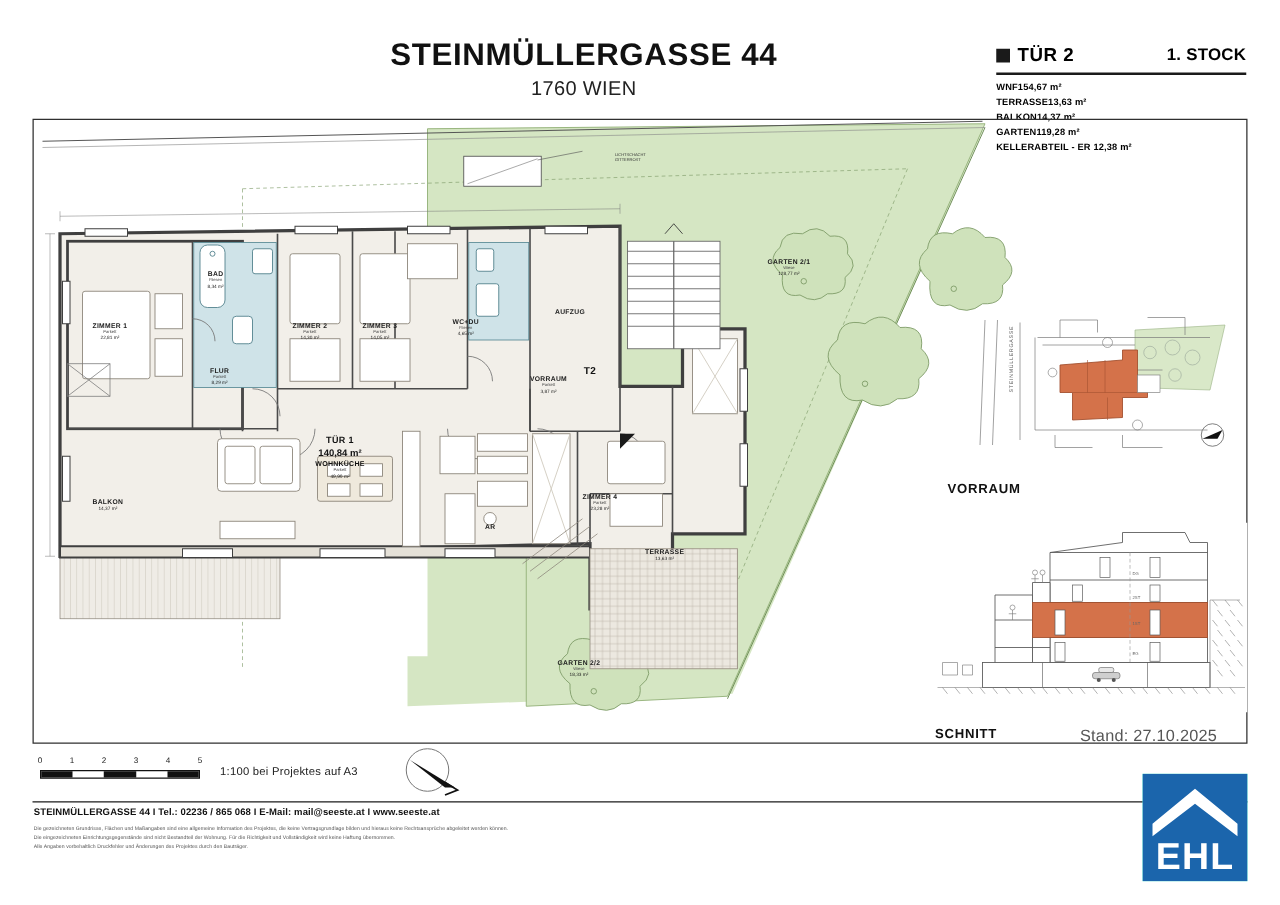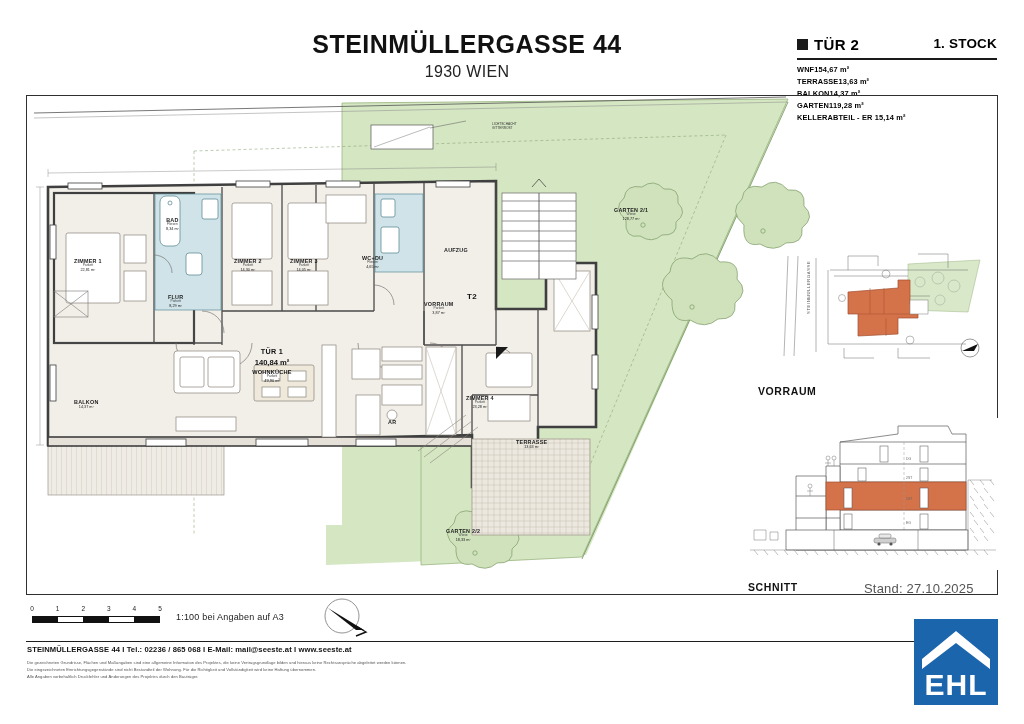--- a/index.html
+++ b/index.html
@@ -82,21 +82,21 @@
   .logo { position:absolute; left:914px; top:619px; width:84px; height:86px; background:#5eead4; }
   .logo svg { display:block; width:100%; height:100%; }
 </style>
 </head>
 <body>
 
 <div id="sheet">
 
   <div class="title-block">
     <div class="title-main">STEINMÜLLERGASSE 44</div>
-    <div class="title-sub">1930 WIEN</div>
+    <div class="title-sub">1760 WIEN</div>
   </div>
 
   <div class="infobox">
     <div class="infobox-head">
       <div class="ib-left">
         <span class="ib-swatch"></span>
         <span class="ib-tuer">TÜR 2</span>
       </div>
       <span class="ib-stock">1. STOCK</span>
     </div>
@@ -113,21 +113,21 @@
         <div class="ib-row">
           <span>BALKON</span>
           <span class="v">14,37 m²</span>
         </div>
         <div class="ib-row">
           <span>GARTEN</span>
           <span class="v">119,28 m²</span>
         </div>
         <div class="ib-row">
           <span>KELLERABTEIL - ER 1</span>
-          <span class="v">5,14 m²</span>
+          <span class="v">2,38 m²</span>
         </div>
       </div>
   </div>
 
   <div class="frame"></div>
 
   <div id="plan">
     <svg viewBox="0 0 972 500" width="972" height="500">
       <defs>
         <pattern id="hatchTer" width="6" height="6" patternUnits="userSpaceOnUse">
@@ -551,21 +551,21 @@
         <span style="left: 128px;">5</span>
       </div>
     <div class="scale-bar">
       <div class="on"></div>
         <div></div>
         <div class="on"></div>
         <div></div>
         <div class="on"></div>
     </div>
   </div>
-  <div class="scale-text">1:100 bei Angaben auf A3</div>
+  <div class="scale-text">1:100 bei Projektes auf A3</div>
 
   <div style="position:absolute; left:316px; top:596px; width:60px; height:44px;">
     <svg viewBox="0 0 60 44" width="60" height="44">
       <circle cx="26" cy="20" r="17" fill="none" stroke="#777" stroke-width="0.8"></circle>
       <path d="M12,12 L48,34 L40,34 Z" fill="#111"></path>
       <path d="M40,30 L50,36 L40,40" fill="none" stroke="#111" stroke-width="1.4"></path>
     </svg>
   </div>
 
   <div class="foot-rule"></div>

